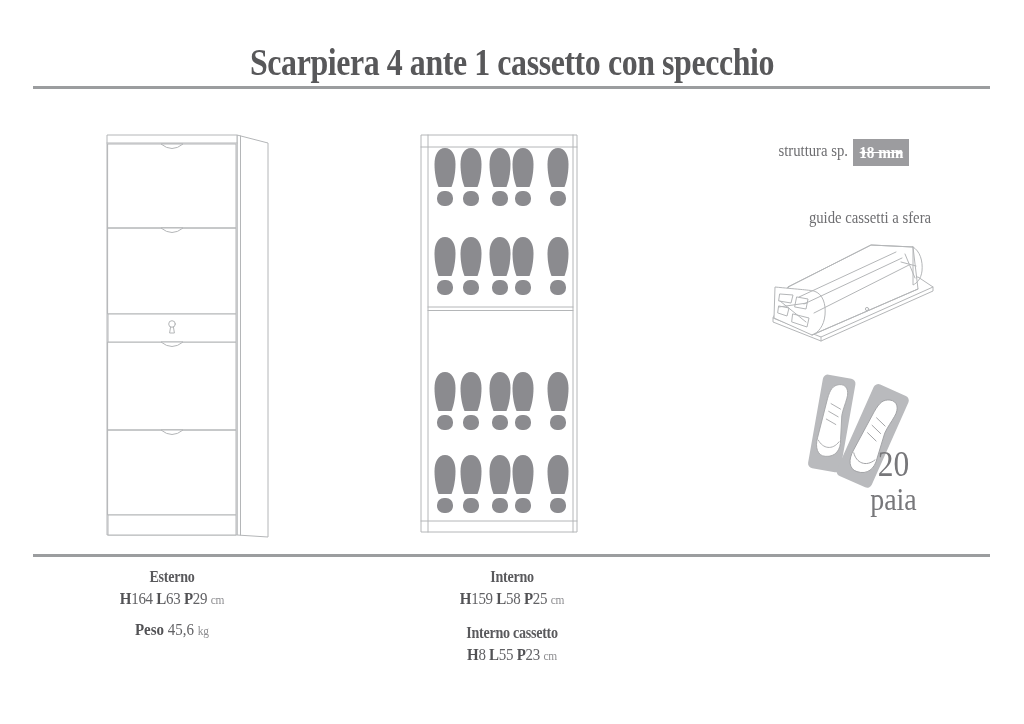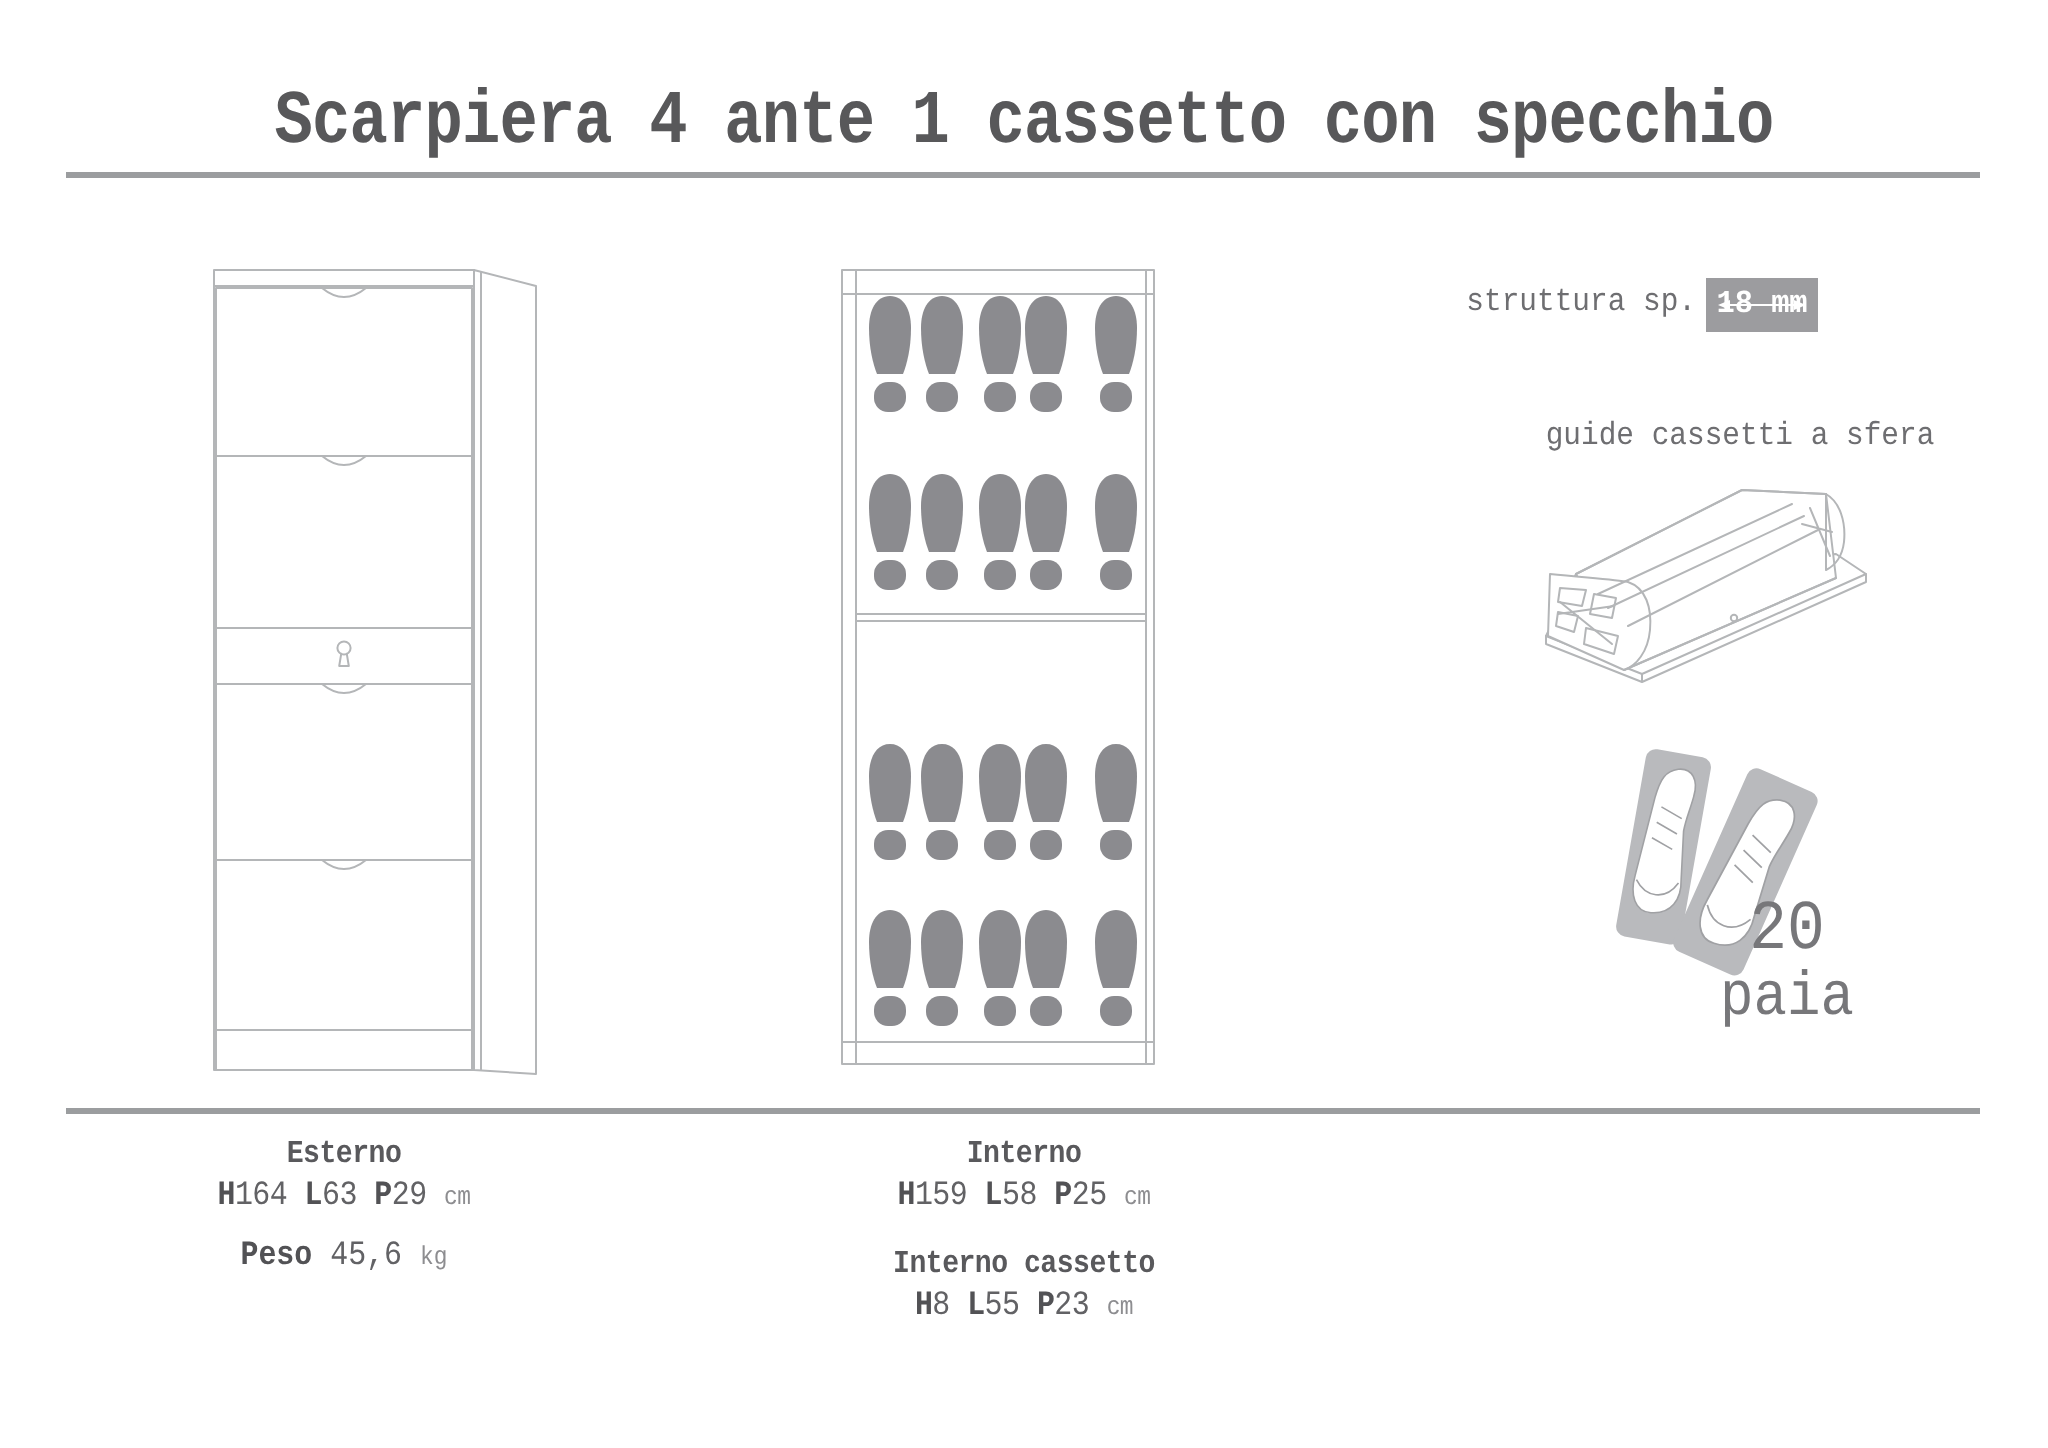--- a/index.html
+++ b/index.html
@@ -1,18 +1,18 @@
 <!DOCTYPE html>
 <html style="--c-text_dark: #58585a; --c-text_mid: #6e6e71; --c-line_gray: #9b9d9f; --c-badge_bg: #9c9c9f; --c-footprint: #8b8b8f; --c-wireframe: #b4b6b8; --c-hatch: #d2d5d7; --c-wedge: #b9babd;"><head>
 <meta charset="utf-8">
 <style>
   html,body{margin:0;padding:0;background:#fff;}
   .canvas{
     position:relative;width:1024px;height:724px;background:#fff;overflow:hidden;
-    font-family:Liberation Mono, monospace;
+    font-family:Liberation Serif, serif;
   }
   .title{
     position:absolute;top:40px;left:0;right:0;text-align:center;
     font-size:38px;font-weight:bold;color:var(--c-text_dark,#58585a);
     letter-spacing:-0.5px;white-space:nowrap;
     transform:scaleX(0.84);transform-origin:center;
   }
   .rule{position:absolute;left:33px;width:957px;height:3px;background:var(--c-line_gray,#9b9d9f);}
   .rule-top{top:86px;}
   .rule-bottom{top:554px;}

